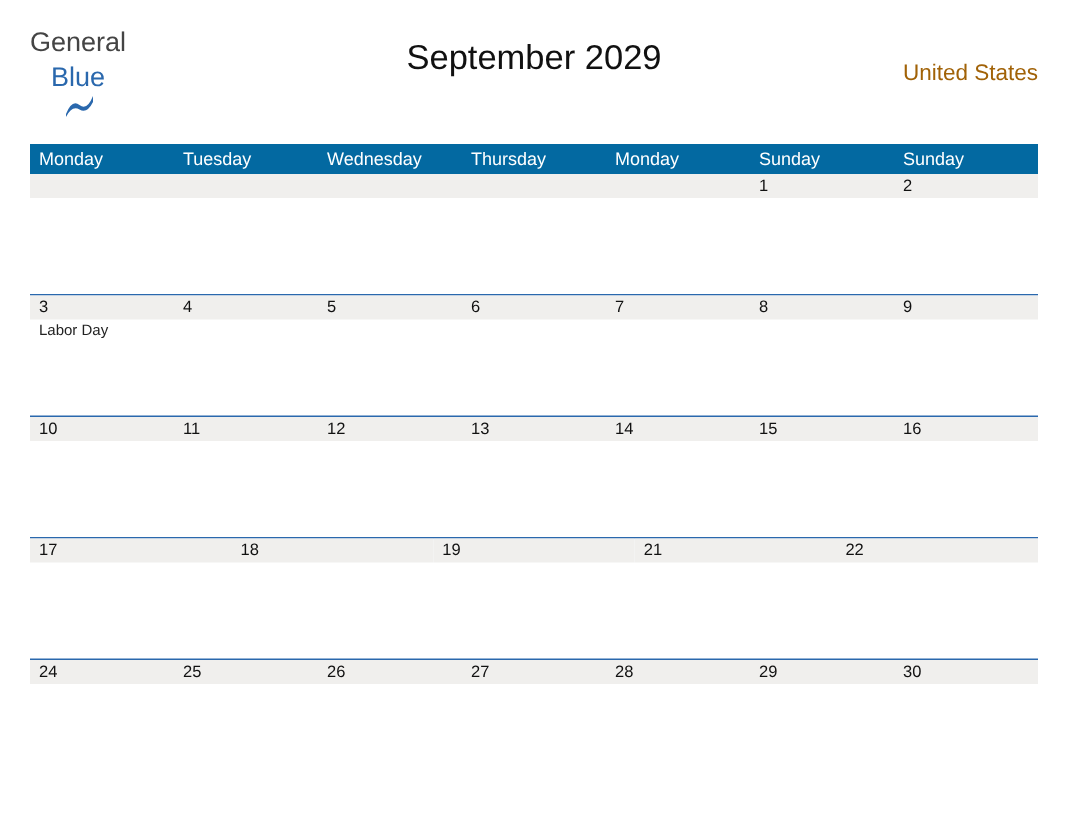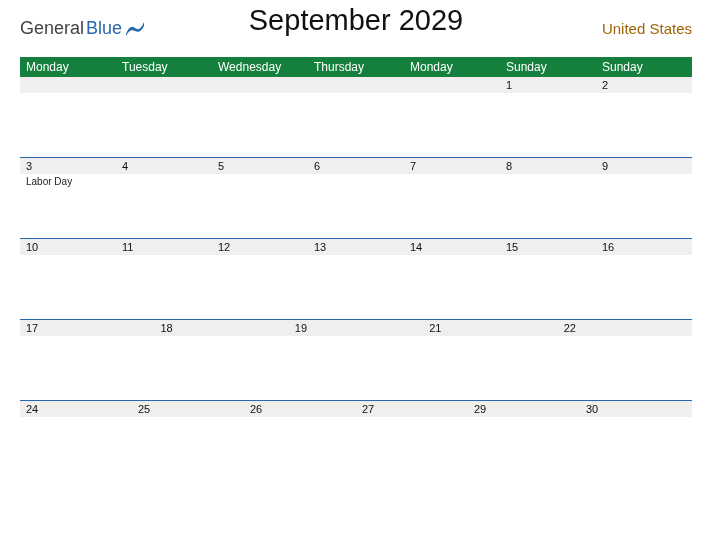--- a/index.html
+++ b/index.html
@@ -18,49 +18,50 @@
     justify-content: space-between;
     margin-bottom: 18px;
   }
   .logo {
     display: flex;
     align-items: center;
     font-size: 18px;
     color: #333;
     font-weight: 400;
     gap: 2px;
+    flex-direction: column;
   }
   .logo .general { color: #444; }
   .logo .blue { color: #2a68ad; }
   .logo-swoosh {
     width: 18px;
     height: 14px;
     margin-left: 2px;
   }
   .title {
-    font-size: 29px;
+    font-size: 23px;
     font-weight: 400;
     color: #111;
     text-align: left;
     position: absolute;
     left: 50%;
     transform: translateX(-50%);
-    top: 4px;
+    top: 25px;
   }
   .region {
     font-size: 15px;
     color: #a16207;
   }
   .calendar {
     width: 100%;
     margin-top: 8px;
   }
   .day-header {
     display: flex;
-    background: #15803d;
+    background: #0369a1;
     color: #fff;
     font-size: 12px;
     height: 20px;
     align-items: center;
   }
   .day-header .col {
     flex: 1;
     padding-left: 6px;
   }
   .week {
@@ -212,20 +213,23 @@
         <div class="cell">
           <div class="date-band">25</div>
         </div>
         <div class="cell">
           <div class="date-band">26</div>
         </div>
         <div class="cell">
           <div class="date-band">27</div>
         </div>
         <div class="cell">
+          <div class="date-band">28</div>
+        </div>
+        <div class="cell">
           <div class="date-band">29</div>
         </div>
         <div class="cell">
           <div class="date-band">30</div>
         </div>
       </div>
     </div>
 </div>
 
 </body></html>

